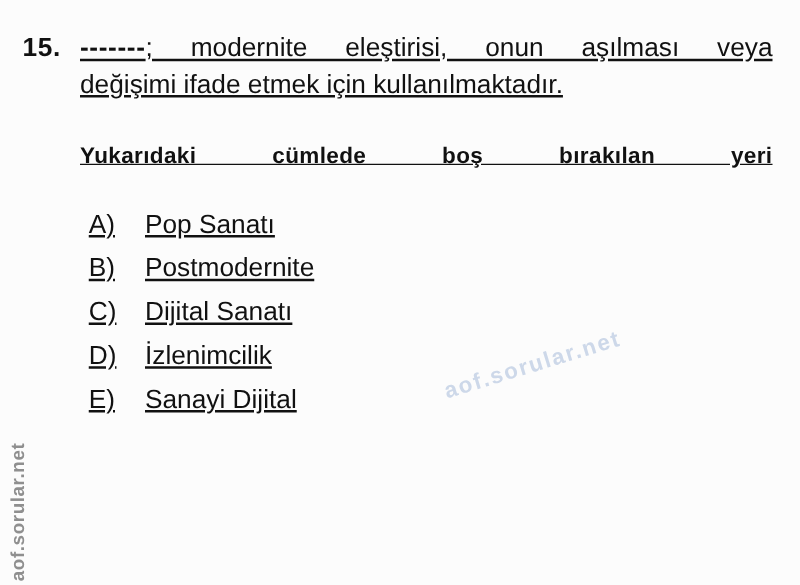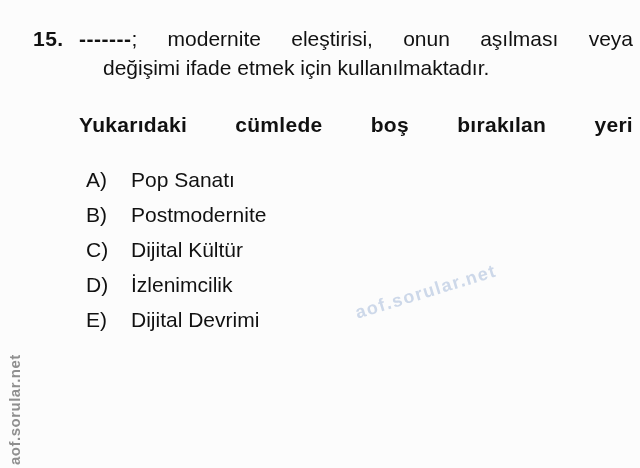--- a/index.html
+++ b/index.html
@@ -11,44 +11,44 @@
     overflow: hidden;
     position: relative;
   }
   .page {
     width: 640px; height: 468px;
     position: relative;
     padding-top: 24px;
   }
   .question-row {
     display: flex;
-    padding-left: 33px;
+    padding-left: 18px;
     position: relative;
     z-index: 2;
   }
   .q-number {
     width: 46px;
     flex: 0 0 46px;
     font-size: 21px;
     font-weight: 700;
     line-height: 29px;
     letter-spacing: 0.5px;
   }
-  .q-body { width: 554px; flex: 0 0 554px; }
+  .q-body { width: 554px; flex: 0 0 554px; text-decoration: underline; }
   .q-text { font-size: 21px; line-height: 29px; }
   .jline {
     text-align: justify;
     text-align-last: justify;
     white-space: normal;
   }
-  .jline.last { text-align-last: left; margin-left: 24px; }
+  .jline.last { text-align-last: left; }
   .blank-dashes { font-weight: 700; letter-spacing: 0.5px; }
   .q-prompt {
     margin-top: 28px;
-    font-size: 21px;
+    font-size: 18px;
     font-weight: 700;
     line-height: 29px;
     letter-spacing: 0.3px;
   }
   .options {
     list-style: none;
     margin-top: 23px;
   }
   .option-row {
     display: flex;
@@ -115,27 +115,27 @@
         <li class="option-row">
           <span class="opt-letter">A)</span>
           <span class="opt-text">Pop Sanatı</span>
         </li>
         <li class="option-row">
           <span class="opt-letter">B)</span>
           <span class="opt-text">Postmodernite</span>
         </li>
         <li class="option-row">
           <span class="opt-letter">C)</span>
-          <span class="opt-text">Dijital Kültür</span>
+          <span class="opt-text">Dijital Sanatı</span>
         </li>
         <li class="option-row">
           <span class="opt-letter">D)</span>
           <span class="opt-text">İzlenimcilik</span>
         </li>
         <li class="option-row">
           <span class="opt-letter">E)</span>
-          <span class="opt-text">Dijital Devrimi</span>
+          <span class="opt-text">Sanayi Dijital</span>
         </li>
       </ul>
 
     </div>
   </div>
 </div>
 
 </body></html>

